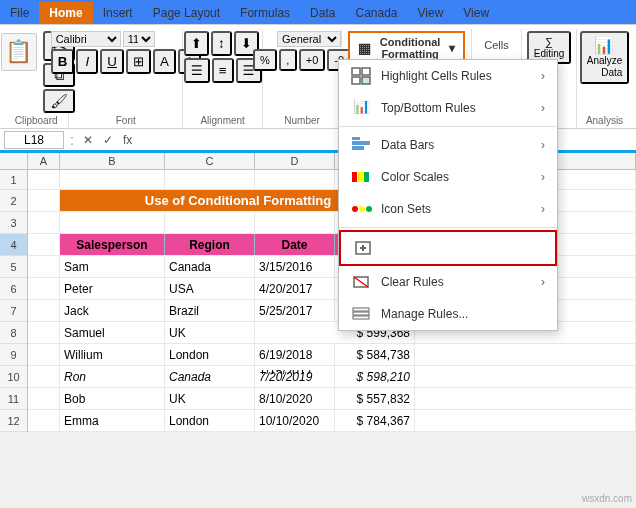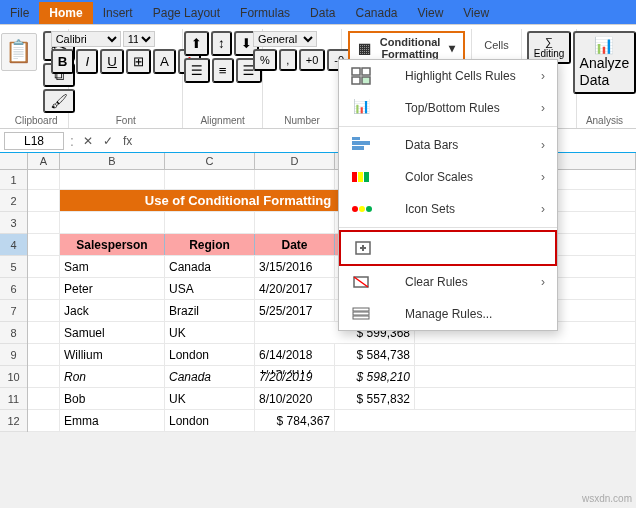--- a/index.html
+++ b/index.html
@@ -23,44 +23,44 @@
     .paste-icon { width: 36px; height: 38px; background: #f5f5f5; border: 1px solid #ccc; display: flex; align-items: center; justify-content: center; font-size: 22px; cursor: pointer; border-radius: 2px; }
 
     
     .cf-container { position: relative; }
     .cf-btn { background: #fff; border: 2px solid #e36c0a; padding: 3px 8px; font-size: 12px; cursor: pointer; display: flex; align-items: center; gap: 4px; color: #333; font-weight: 600; }
 
     .cf-dropdown { position: absolute; top: 28px; left: -10px; background: #fff; border: 1px solid #c0c0c0; box-shadow: 2px 4px 10px rgba(0,0,0,0.2); z-index: 100; width: 220px; }
     .cf-item { display: flex; align-items: center; padding: 7px 12px; cursor: pointer; color: #333; font-size: 12px; gap: 8px; }
     .cf-item.highlighted { background: #fff; border: 2px solid #cc0000; }
     .cf-item .cf-icon { width: 22px; height: 18px; display: flex; align-items: center; justify-content: center; }
-    .cf-item .cf-text { flex: 1; margin-left: 24px; }
+    .cf-item .cf-text { flex: 1; }
     .cf-item .cf-arrow { color: #666; margin-left: auto; }
     .cf-divider { border: none; border-top: 1px solid #e0e0e0; margin: 2px 0; }
 
     
-    .formula-bar { display: flex; align-items: center; background: #fff; border-bottom: 1px solid #0ea5e9; padding: 2px 4px; gap: 4px; height: 24px; }
+    .formula-bar { display: flex; align-items: center; background: #fff; border-bottom: 3px solid #0ea5e9; padding: 2px 4px; gap: 4px; height: 24px; }
     .name-box { width: 60px; border: 1px solid #c0c0c0; padding: 1px 4px; font-size: 12px; text-align: center; }
     .fb-sep { color: #999; font-size: 14px; padding: 0 2px; }
     .fb-icon { color: #555; font-size: 12px; padding: 0 3px; cursor: pointer; }
     .formula-input { flex: 1; border: none; outline: none; font-size: 12px; padding: 1px 4px; }
 
     
     .spreadsheet { background: #fff; overflow: hidden; }
     .col-headers { display: flex; background: #f5f5f5; border-bottom: 1px solid #c0c0c0; }
     .col-header { border-right: 1px solid #c0c0c0; text-align: center; font-size: 11px; color: #444; padding: 2px 0; background: #f5f5f5; }
 
     .spreadsheet-body { display: flex; }
     .row-headers { background: #f5f5f5; border-right: 1px solid #c0c0c0; }
     .row-header { border-bottom: 1px solid #e0e0e0; text-align: center; font-size: 11px; color: #444; display: flex; align-items: center; justify-content: center; background: #f5f5f5; }
 
     .grid { flex: 1; }
     .grid-row { display: flex; border-bottom: 1px solid #e8e8e8; }
     .cell { border-right: 1px solid #e8e8e8; padding: 2px 4px; font-size: 12px; overflow: hidden; white-space: nowrap; display: flex; align-items: center; }
-    .cell.header-cell { background: #fca5a5; font-weight: bold; border-right: 1px solid #9bb8d0; justify-content: center; }
+    .cell.header-cell { background: #ec4899; font-weight: bold; border-right: 1px solid #9bb8d0; justify-content: center; }
     .cell.title-cell { background: #e36c0a; color: #fff; font-weight: bold; font-size: 13px; justify-content: center; }
     .cell.money { justify-content: flex-end; }
 
     .watermark { position: fixed; bottom: 4px; right: 4px; font-size: 10px; color: #aaa; }
   </style>
 </head>
 <body>
 
 <div class="ribbon">
   <div class="ribbon-tabs">
@@ -133,21 +133,21 @@
             <button class="rb-btn" style="min-width:20px;">☰</button>
           </div>
         </div>
       </div>
       <div class="ribbon-group-label">Alignment</div>
     </div>
 
     <div class="ribbon-group" style="min-width:70px;">
       <div class="ribbon-group-content">
         <div style="display:flex;flex-direction:column;gap:2px;width:100%;">
-          <div style="display:flex;gap:2px;align-items:center;">
+          <div style="display:flex;gap:2px;align-items:center;margin-left:24px;">
             <select style="font-size:11px;width:64px;border:1px solid #ccc;"><option>General</option></select>
           </div>
           <div style="display:flex;gap:2px;">
             <button class="rb-btn" style="min-width:18px;font-size:11px;">%</button>
             <button class="rb-btn" style="min-width:18px;font-size:11px;">,</button>
             <button class="rb-btn" style="min-width:18px;font-size:11px;">+0</button>
             <button class="rb-btn" style="min-width:18px;font-size:11px;">-0</button>
           </div>
         </div>
       </div>
@@ -278,21 +278,21 @@
             <span style="font-size:10px;">Editing</span>
           </button>
         </div>
       </div>
     </div>
 
     <div class="ribbon-group" style="min-width:55px;border-right:none;">
       <div class="ribbon-group-content">
         <button class="rb-btn" style="font-size:11px;">
           <span style="font-size:16px;">📊</span>
-          <span style="font-size:14px;text-align:left;line-height:1.2;">Analyze<br>Data</span>
+          <span style="font-size:10px;text-align:right;line-height:1.2;">Analyze<br>Data</span>
         </button>
       </div>
       <div class="ribbon-group-label">Analysis</div>
     </div>
   </div>
 </div>
 
 <div class="formula-bar">
   <input class="name-box" value="L18" style="">
   <span class="fb-sep">:</span>
@@ -395,21 +395,21 @@
         <div class="cell" style="width:105px;">Samuel</div>
         <div class="cell" style="width:90px;">UK</div>
         <div class="cell" style="width:80px;margin-top:48px;">1/15/2017</div>
         <div class="cell money" style="width:80px;">$ 599,368</div>
         <div class="cell" style="flex:1;"></div>
       </div>
       <div class="grid-row" style="height:22px;">
         <div class="cell" style="width:32px;"></div>
         <div class="cell" style="width:105px;">Willium</div>
         <div class="cell" style="width:90px;">London</div>
-        <div class="cell" style="width:80px;">6/14/2018</div>
+        <div class="cell" style="width:80px;">6/19/2018</div>
         <div class="cell money" style="width:80px;">$ 584,738</div>
         <div class="cell" style="flex:1;"></div>
       </div>
       <div class="grid-row" style="height:22px;font-style:italic;">
         <div class="cell" style="width:32px;"></div>
         <div class="cell" style="width:105px;">Ron</div>
         <div class="cell" style="width:90px;">Canada</div>
         <div class="cell" style="width:80px;">7/20/2019</div>
         <div class="cell money" style="width:80px;">$ 598,210</div>
         <div class="cell" style="flex:1;"></div>
@@ -419,20 +419,21 @@
         <div class="cell" style="width:105px;">Bob</div>
         <div class="cell" style="width:90px;">UK</div>
         <div class="cell" style="width:80px;">8/10/2020</div>
         <div class="cell money" style="width:80px;">$ 557,832</div>
         <div class="cell" style="flex:1;"></div>
       </div>
       <div class="grid-row" style="height:22px;">
         <div class="cell" style="width:32px;"></div>
         <div class="cell" style="width:105px;">Emma</div>
         <div class="cell" style="width:90px;">London</div>
+        <div class="cell" style="width:80px;">10/10/2020</div>
         <div class="cell money" style="width:80px;">$ 784,367</div>
         <div class="cell" style="flex:1;"></div>
       </div>
     </div>
   </div>
 </div>
 
 <div class="watermark">wsxdn.com</div>
 
 </body></html>

